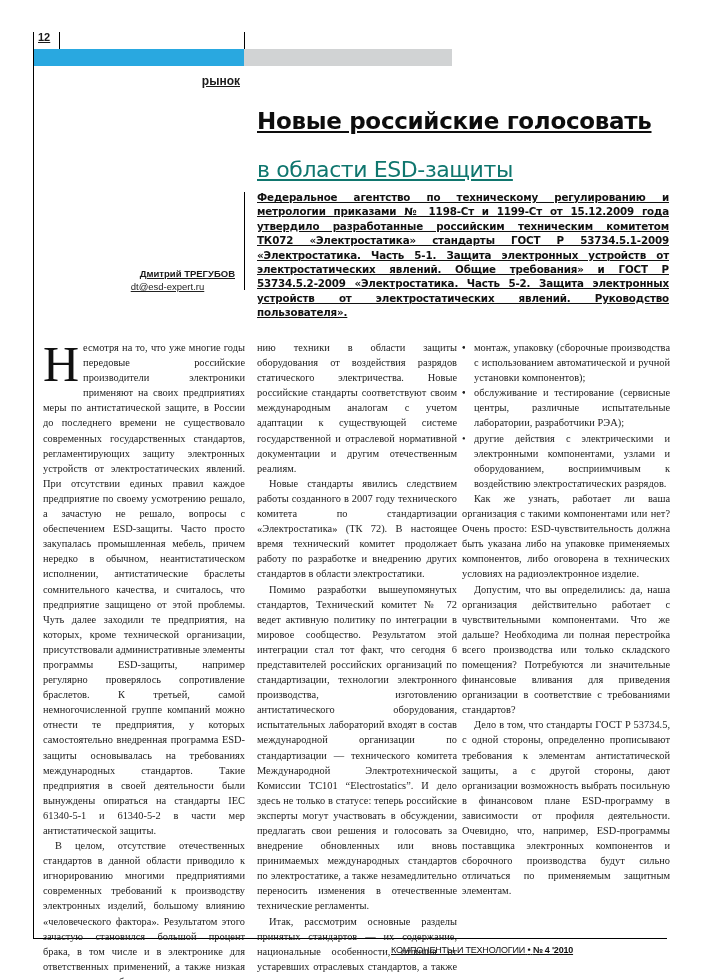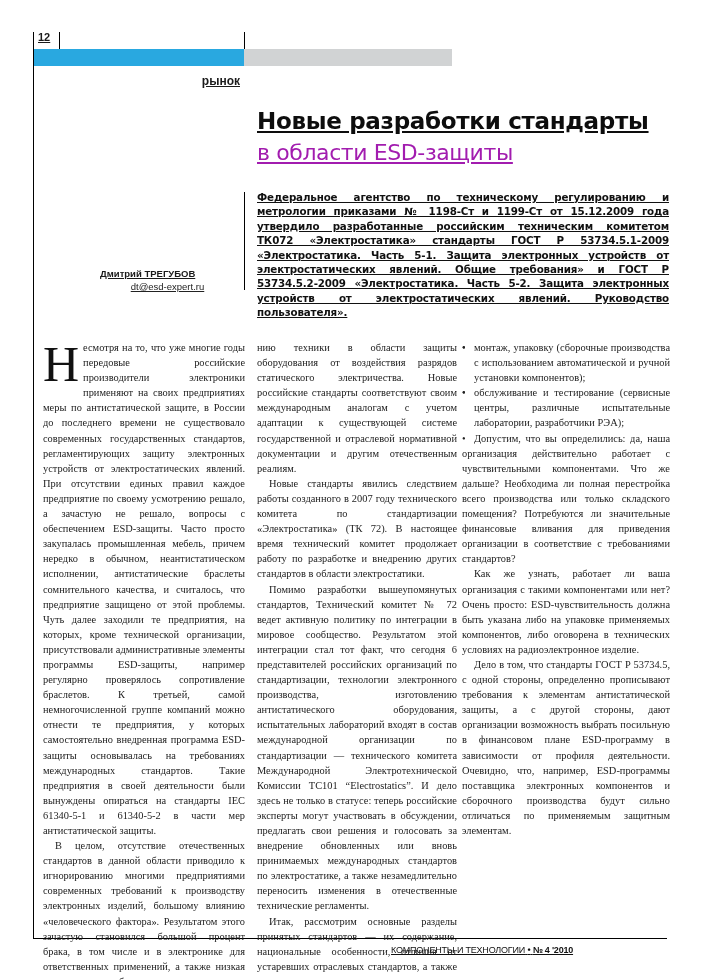--- a/index.html
+++ b/index.html
@@ -9,25 +9,25 @@
     .hdr-vline { position:absolute; width:1px; background:#000; }
     .page-num { left:38px; top:31px; font:bold 11px "Liberation Sans", sans-serif; }
     .section { left:150px; top:29px; width:90px; text-align:right; font:bold 12px "Liberation Sans", sans-serif;margin-top:45px; }
     .bar-blue { left:33px; top:49px; width:211px; height:17px; background:#29a8e0; }
     .bar-grey { left:244px; top:49px; width:208px; height:17px; background:#d1d3d4; }
     
     .frame-left { left:33px; top:32px; width:1px; height:906px; background:#000; }
     .frame-bottom { left:33px; top:938px; width:634px; height:1px; background:#000; }
     
     .title1 { left:257px; top:108px; font:bold 23px "DejaVu Sans", sans-serif; color:#0d0d0d; letter-spacing:-0.3px; white-space:nowrap; }
-    .title2 { left:257px; top:140px; font:22px "DejaVu Sans", sans-serif; color:#a21caf; letter-spacing:-0.4px; white-space:nowrap; }
+    .title2 { left:257px; top:157px; font:22px "DejaVu Sans", sans-serif; color:#0f766e; letter-spacing:-0.4px; white-space:nowrap; }
     
     .lead-rule { left:244px; top:192px; width:1px; height:98px; background:#000; }
     .lead { left:257px; top:190px; width:412px; font:bold 10.3px/14.4px "DejaVu Sans", sans-serif; color:#111; text-align:justify; letter-spacing:-0.15px; }
-    .author { left:100px; top:268px; width:135px; text-align:left; font:bold 9.5px "Liberation Sans", sans-serif; }
+    .author { left:100px; top:268px; width:135px; text-align:right; font:bold 9.5px "Liberation Sans", sans-serif; }
     .email { left:100px; top:281px; width:135px; text-align:center; font:9.5px "Liberation Sans", sans-serif; color:#222; }
     
     .col { position:absolute; top:340px; font:10.4px/15.1px "Liberation Serif", serif; color:#222; text-align:justify; }
     .col p { margin:0; text-indent:12px; }
     .col p.noindent { text-indent:0; }
     .col1 { left:43px; width:202px; }
     .col2 { left:257px; width:200px; }
     .col3 { left:462px; width:208px; }
     .dropcap { float:left; font:50px/44px "Liberation Serif", serif; margin:2px 4px 0 0; color:#111; }
     ul.bul { list-style:none; margin:0; padding:0; }
@@ -43,21 +43,21 @@
 <div class="hdr-vline" style="left:59px;top:32px;height:17px;"></div>
 <div class="hdr-vline" style="left:244px;top:32px;height:34px;"></div>
 <div class="abs page-num">12</div>
 <div class="abs section">рынок</div>
 <div class="abs bar-blue"></div>
 <div class="abs bar-grey"></div>
 
 <div class="abs frame-left"></div>
 <div class="abs frame-bottom"></div>
 
-<div class="abs title1">Новые разработки стандарты</div>
+<div class="abs title1">Новые российские голосовать</div>
 <div class="abs title2">в области ESD-защиты</div>
 
 <div class="abs lead-rule"></div>
 <div class="abs lead">Федеральное агентство по техническому регулированию и метрологии приказами № 1198-Ст и 1199-Ст от 15.12.2009 года утвердило разработанные российским техническим комитетом ТК072 «Электростатика» стандарты ГОСТ Р 53734.5.1-2009 «Электростатика. Часть 5-1. Защита электронных устройств от электростатических явлений. Общие требования» и ГОСТ Р 53734.5.2-2009 «Электростатика. Часть 5-2. Защита электронных устройств от электростатических явлений. Руководство пользователя».</div>
 <div class="abs author">Дмитрий ТРЕГУБОВ</div>
 <div class="abs email">dt@esd-expert.ru</div>
 
 <div class="col col1">
   <p class="noindent"><span class="dropcap">Н</span><span>есмотря на то, что уже многие годы передовые российские производители электроники применяют на своих предприятиях меры по антистатической защите, в России до последнего времени не существовало современных государственных стандартов, регламентирующих защиту электронных устройств от электростатических явлений. При отсутствии единых правил каждое предприятие по своему усмотрению решало, а зачастую не решало, вопросы с обеспечением ESD-защиты. Часто просто закупалась промышленная мебель, причем нередко в обычном, неантистатическом исполнении, антистатические браслеты сомнительного качества, и считалось, что предприятие защищено от этой проблемы. Чуть далее заходили те предприятия, на которых, кроме технической организации, присутствовали административные элементы программы ESD-защиты, например регулярно проверялось сопротивление браслетов. К третьей, самой немногочисленной группе компаний можно отнести те предприятия, у которых самостоятельно внедренная программа ESD-защиты основывалась на требованиях международных стандартов. Такие предприятия в своей деятельности были вынуждены опираться на стандарты IEC 61340-5-1 и 61340-5-2 в части мер антистатической защиты.</span></p>
   <p>В целом, отсутствие отечественных стандартов в данной области приводило к игнорированию многими предприятиями современных требований к производству электронных изделий, большому влиянию «человеческого фактора». Результатом этого зачастую становился большой процент брака, в том числе и в электронике для ответственных применений, а также низкая конкурентоспособность отечественных электронных изделий.</p>
@@ -71,24 +71,24 @@
   <p>Итак, рассмотрим основные разделы принятых стандартов — их содержание, национальные особенности, отличия от устаревших отраслевых стандартов, а также практические аспекты применения.</p>
 
 </div>
 
 <div class="col col3">
   <ul class="bul">
     <li><span class="dot">•</span></li>
     <li><span class="dot">•</span><span>монтаж, упаковку (сборочные производства с использованием автоматической и ручной установки компонентов);</span></li>
     <li><span class="dot">•</span></li>
     <li><span class="dot">•</span><span>обслуживание и тестирование (сервисные центры, различные испытательные лаборатории, разработчики РЭА);</span></li>
-    <li><span class="dot">•</span></li>
+    <li><span class="dot">•</span><span>другие действия с электрическими и электронными компонентами, узлами и оборудованием, восприимчивым к воздействию электростатических разрядов.</span></li>
   </ul>
+  <p>Как же узнать, работает ли ваша организация с такими компонентами или нет? Очень просто: ESD-чувствительность должна быть указана либо на упаковке применяемых компонентов, либо оговорена в технических условиях на радиоэлектронное изделие.</p>
   <p>Допустим, что вы определились: да, наша организация действительно работает с чувствительными компонентами. Что же дальше? Необходима ли полная перестройка всего производства или только складского помещения? Потребуются ли значительные финансовые вливания для приведения организации в соответствие с требованиями стандартов?</p>
-  <p>Как же узнать, работает ли ваша организация с такими компонентами или нет? Очень просто: ESD-чувствительность должна быть указана либо на упаковке применяемых компонентов, либо оговорена в технических условиях на радиоэлектронное изделие.</p>
   <p>Дело в том, что стандарты ГОСТ Р 53734.5, с одной стороны, определенно прописывают требования к элементам антистатической защиты, а с другой стороны, дают организации возможность выбрать посильную в финансовом плане ESD-программу в зависимости от профиля деятельности. Очевидно, что, например, ESD-программы поставщика электронных компонентов и сборочного производства будут сильно отличаться по применяемым защитным элементам.</p>
 
 </div>
 
 <div class="abs footer">
   <span>КОМПОНЕНТЫ И ТЕХНОЛОГИИ</span>
   <b>•</b>
   <b>№ 4 '2010</b>
 </div>
 

